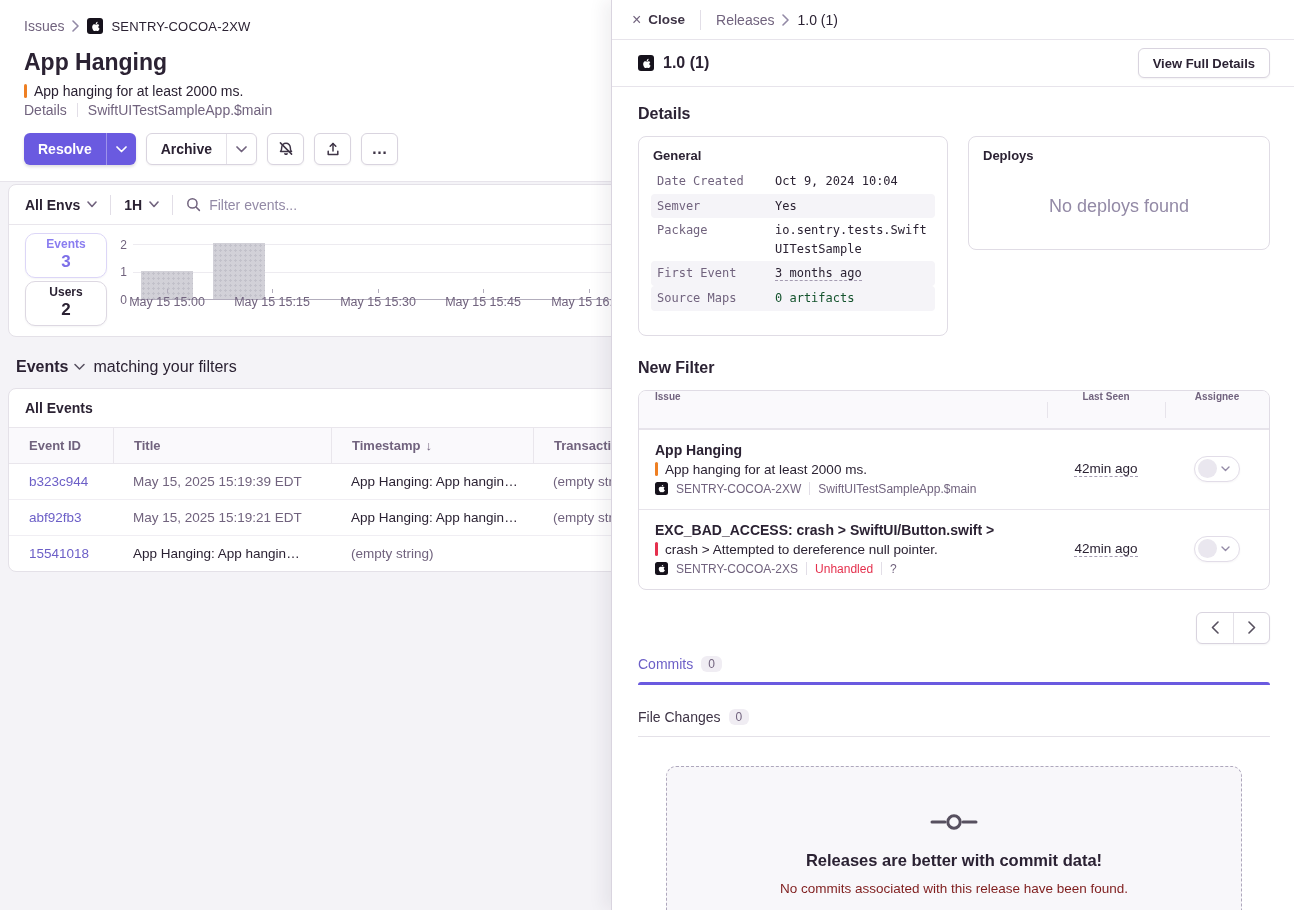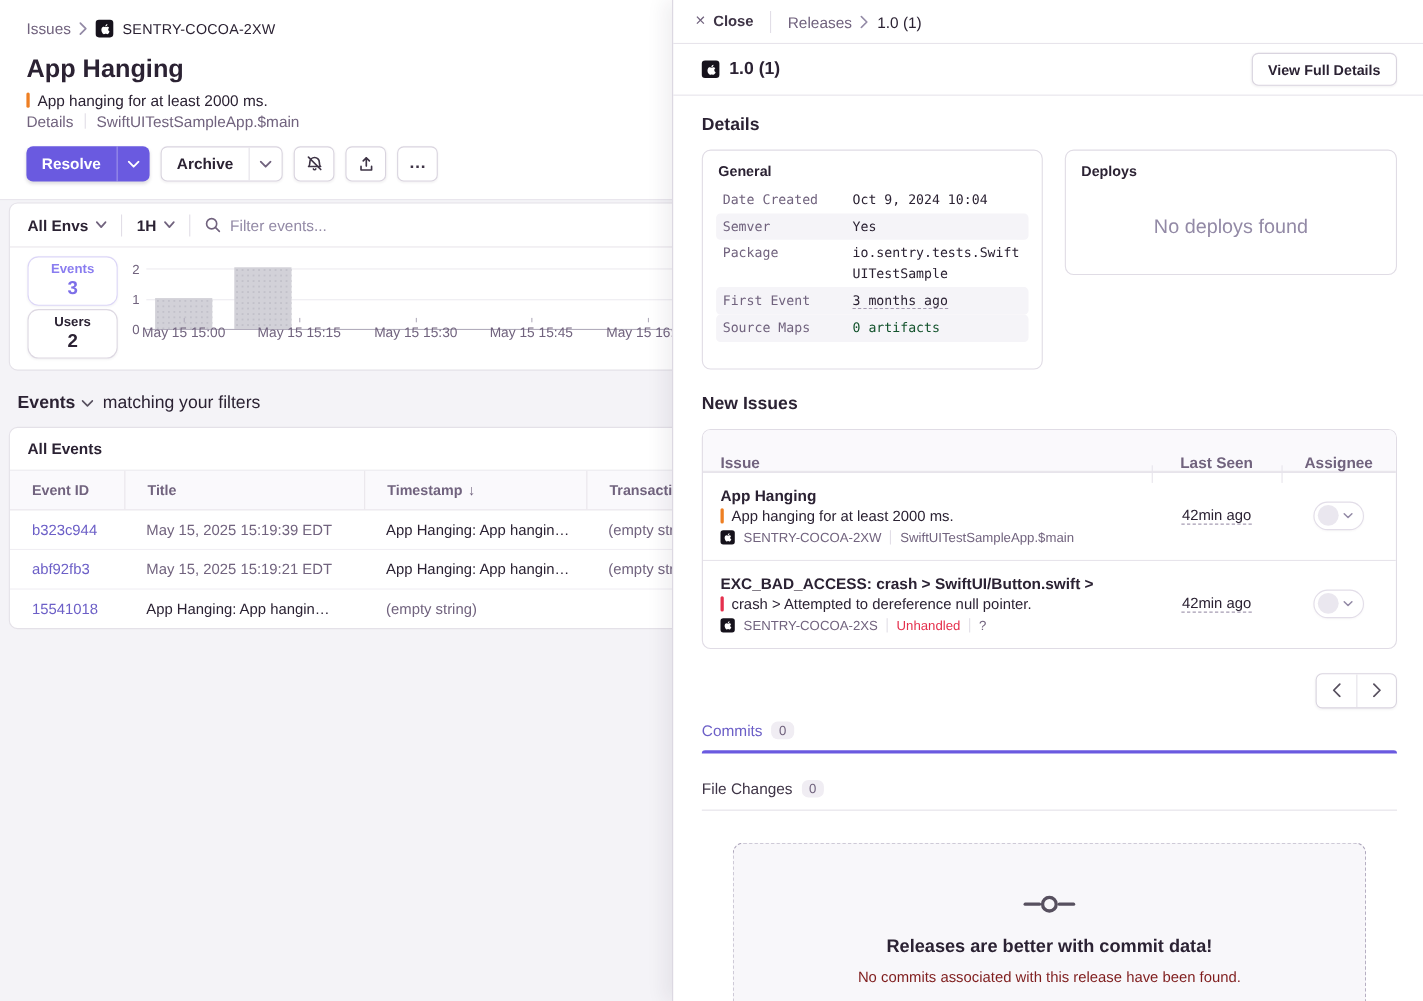--- a/index.html
+++ b/index.html
@@ -100,21 +100,21 @@
   .general-card { width:310px; padding:11px 12px 24px; }
   .card-h { font-weight:700; font-size:13px; margin-bottom:6px; padding-left:2px; }
   .g-row { display:flex; font-family:"DejaVu Sans Mono", monospace; font-size:12px; line-height:1.55; padding:3px 6px; border-radius:4px; }
   .g-row.alt { background:#f5f4f8; }
   .g-key { width:118px; flex:none; color:#71637e; }
   .g-val { flex:1; color:#2b2233; word-break:break-all; }
   .deploys-card { flex:1; padding:11px 12px; height:114px; }
   .deploys-empty { text-align:center; font-size:18px; color:#938aa6; padding-top:27px; }
 
   .issues-card { border:1px solid #e0dce5; border-radius:8px; overflow:hidden; }
-  .i-head { display:flex; align-items:flex-end; height:38px; background:#faf9fc; border-bottom:1px solid #e7e4eb; color:#71637e; font-size:14px; font-weight:700; }
+  .i-head { display:flex; align-items:flex-start; height:38px; background:#faf9fc; border-bottom:1px solid #e7e4eb; color:#71637e; font-size:10px; font-weight:700; }
   .col-issue { flex:1; padding-left:16px; min-width:0; }
   .col-seen { width:118px; text-align:center; flex:none; }
   .col-assignee { width:104px; text-align:center; flex:none; }
   .i-head .col-seen, .i-head .col-assignee { position:relative; }
   .i-head .col-seen::before, .i-head .col-assignee::before { content:""; position:absolute; left:0; top:11px; width:1px; height:16px; background:#e7e4eb; }
   .i-row { display:flex; align-items:center; padding:12px 0 13px; border-top:1px solid #e7e4eb; }
   .i-row:first-of-type { border-top:none; }
   .i-title { font-size:14px; font-weight:700; margin-bottom:4px; }
   .i-sub { display:flex; align-items:center; gap:7px; font-size:13.5px; }
   .i-meta { display:flex; align-items:center; gap:8px; margin-top:5px; font-size:12px; color:#71637e; }
@@ -379,21 +379,21 @@
           <span class="g-val"><span class="link">0 artifacts</span></span>
         </div>
       </div>
 
       <div class="card deploys-card">
         <div class="card-h">Deploys</div>
         <div class="deploys-empty">No deploys found</div>
       </div>
     </div>
 
-    <div class="sec-heading">New Issues</div>
+    <div class="sec-heading">New Filter</div>
 
     <div class="issues-card">
       <div class="i-head">
         <div class="col-issue">Issue</div>
         <div class="col-seen">Last Seen</div>
         <div class="col-assignee">Assignee</div>
       </div>
 
       <div class="i-row">
         <div class="col-issue">

